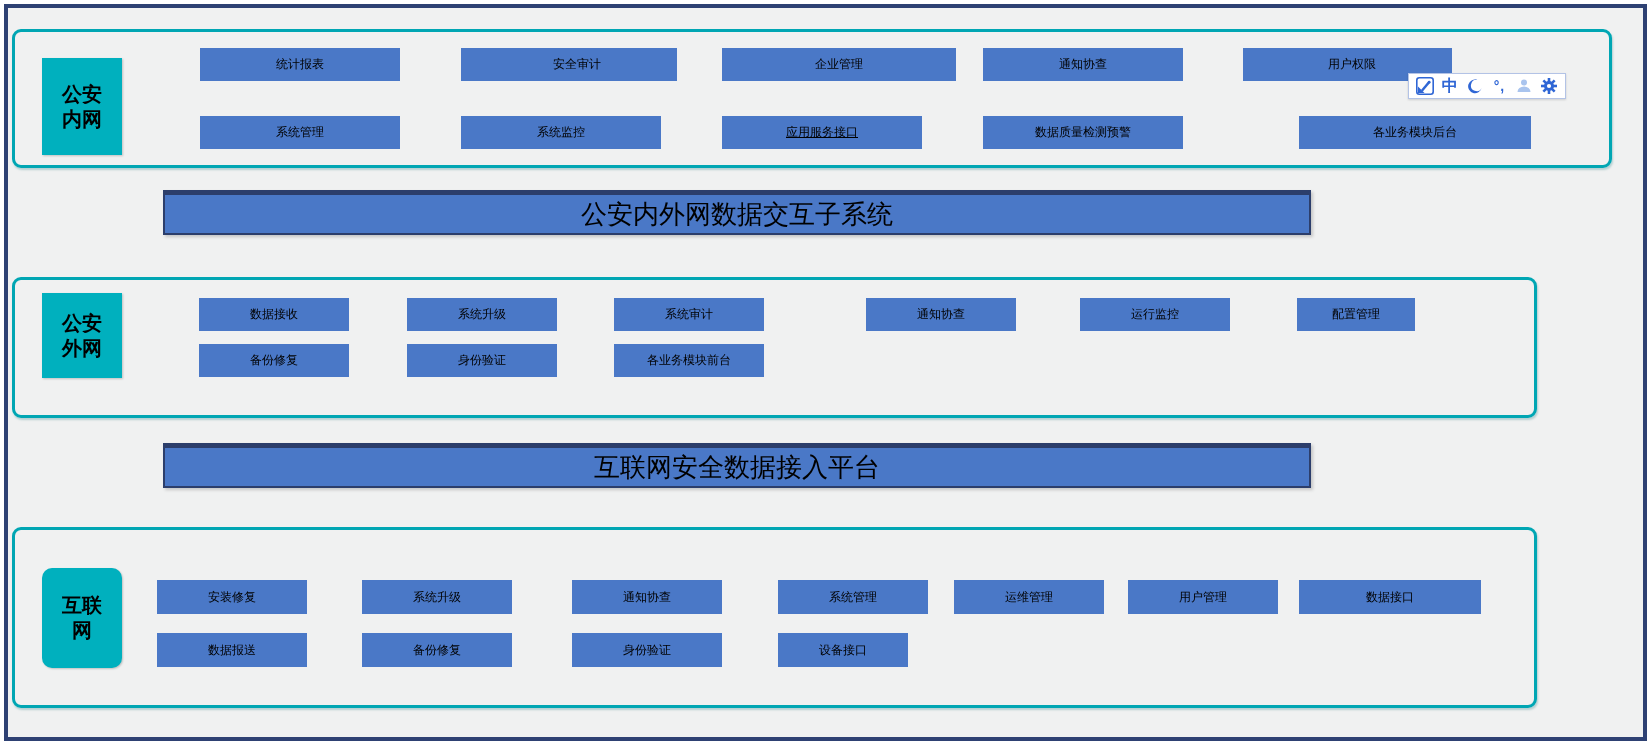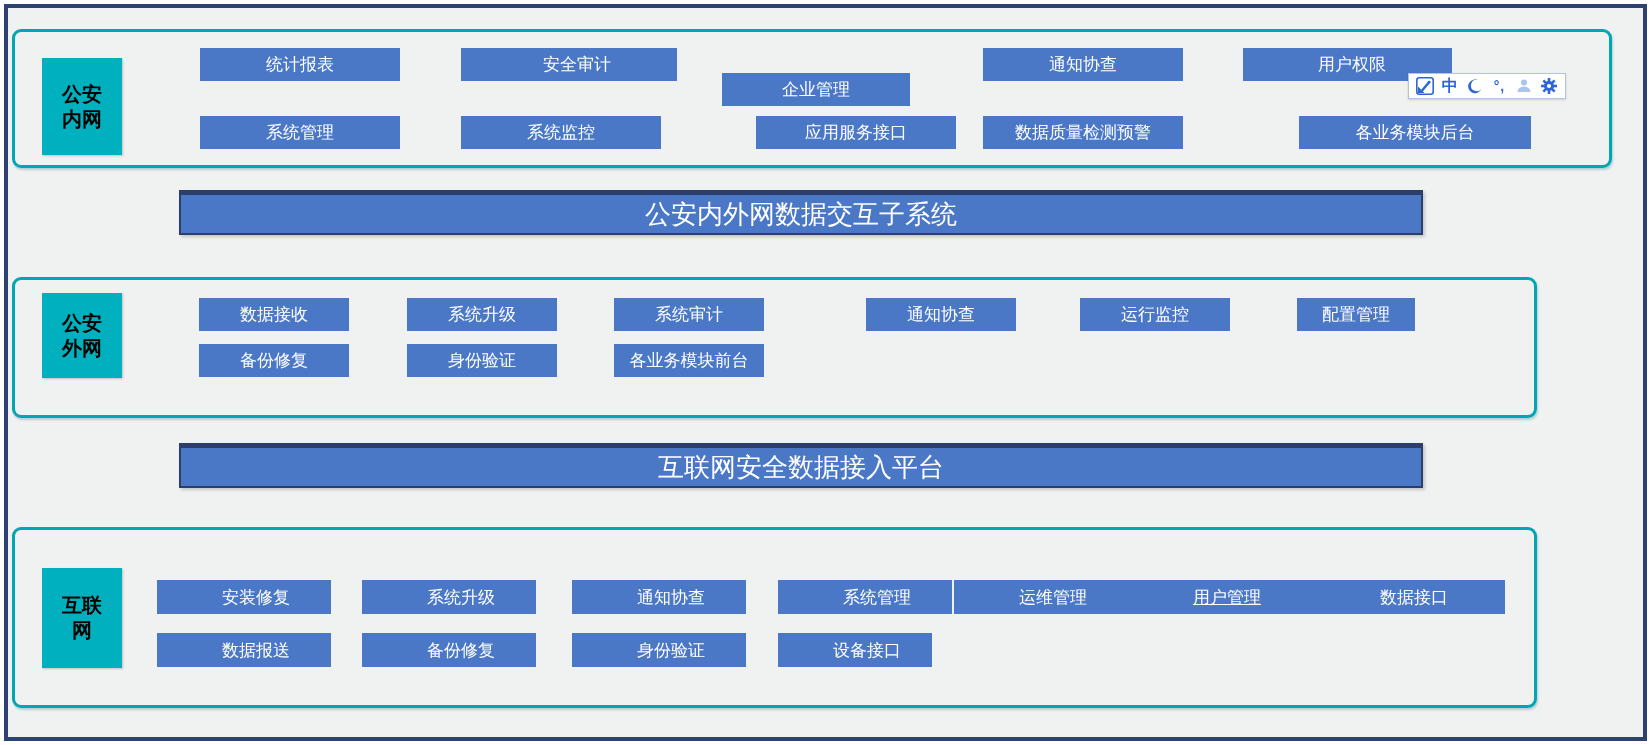--- a/index.html
+++ b/index.html
@@ -4,26 +4,26 @@
 <style>
   html,body{margin:0;padding:0;background:#ffffff;font-family:"Liberation Sans",sans-serif;}
   .canvas{position:relative;width:1651px;height:745px;background:#ffffff;overflow:hidden;}
   .frame{position:absolute;left:4px;top:4px;width:1643px;height:737px;box-sizing:border-box;
          border:4px solid #2e4173;background:#f0f1f1;}
   .zone{position:absolute;box-sizing:border-box;border:3px solid #00a6b3;border-radius:9px;
         box-shadow:1px 2px 2px rgba(0,110,120,.25);}
   .zone-label{position:absolute;background:#00b0be;color:#000000;font-weight:bold;font-size:20px;
         line-height:1.25;display:flex;flex-direction:column;align-items:center;justify-content:center;
         text-align:center;box-shadow:1px 1px 2px rgba(0,0,0,.2);}
-  .btn{position:absolute;height:33px;background:#4a78c7;color:#ffffff;font-size:17px;
+  .btn{position:absolute;height:33px;background:#4a78c7;color:#000000;font-size:12px;
         display:flex;align-items:center;justify-content:center;white-space:nowrap;}
-  .btn.h34{height:34px;padding-left:24px;}
-  .bar{position:absolute;left:179px;width:1244px;height:45px;box-sizing:border-box;
+  .btn.h34{height:34px;}
+  .bar{position:absolute;left:163px;width:1148px;height:45px;box-sizing:border-box;
         background:#4a78c7;border:2px solid #2c3e6b;border-top-width:5px;
-        color:#ffffff;font-size:26px;display:flex;align-items:center;justify-content:center;
+        color:#000000;font-size:26px;display:flex;align-items:center;justify-content:center;
         box-shadow:2px 2px 3px rgba(0,0,0,.18);}
   .ime{position:absolute;left:1408px;top:73px;width:158px;height:26px;background:#ffffff;
         border:1px solid #b3c3e6;box-shadow:0 1px 2px rgba(0,0,0,.15);
         display:flex;align-items:center;justify-content:space-between;padding:0 7px;box-sizing:border-box;}
   .ime-item{display:flex;align-items:center;justify-content:center;height:22px;min-width:18px;cursor:default;}
   .ime-cn{color:#2f66d5;font-weight:bold;font-size:16px;}
   .ime-punct{color:#2f66d5;font-weight:bold;font-size:14px;letter-spacing:1px;}
 </style>
 </head>
 <body>
@@ -31,26 +31,26 @@
 <div class="canvas">
   <div class="frame"></div>
 
   <div class="zone" style="left:12px;top:29px;width:1600px;height:139px;"></div>
   <div class="zone-label" style="left:42px;top:58px;width:80px;height:97px;">
     <span>公安</span>
     <span>内网</span>
   </div>
   <div class="btn" style="left:200px;top:48px;width:200px;">统计报表</div>
   <div class="btn" style="left:461px;top:48px;width:200px;padding-left:16px;">安全审计</div>
-  <div class="btn" style="left:722px;top:48px;width:188px;margin-top:25px;">企业管理</div>
+  <div class="btn" style="left:722px;top:48px;width:234px;">企业管理</div>
   <div class="btn" style="left:983px;top:48px;width:200px;">通知协查</div>
   <div class="btn" style="left:1243px;top:48px;width:200px;padding-left:9px;">用户权限</div>
   <div class="btn" style="left:200px;top:116px;width:200px;">系统管理</div>
   <div class="btn" style="left:461px;top:116px;width:200px;">系统监控</div>
-  <div class="btn" style="left:756px;top:116px;width:200px;">应用服务接口</div>
+  <div class="btn" style="left:722px;top:116px;width:200px;text-decoration:underline;">应用服务接口</div>
   <div class="btn" style="left:983px;top:116px;width:200px;">数据质量检测预警</div>
   <div class="btn" style="left:1299px;top:116px;width:232px;">各业务模块后台</div>
 
   <div class="bar" style="top:190px;">公安内外网数据交互子系统</div>
 
   <div class="zone" style="left:12px;top:277px;width:1525px;height:141px;"></div>
   <div class="zone-label" style="left:42px;top:293px;width:80px;height:85px;">
     <span>公安</span>
     <span>外网</span>
   </div>
@@ -60,30 +60,30 @@
   <div class="btn" style="left:866px;top:298px;width:150px;">通知协查</div>
   <div class="btn" style="left:1080px;top:298px;width:150px;">运行监控</div>
   <div class="btn" style="left:1297px;top:298px;width:118px;">配置管理</div>
   <div class="btn" style="left:199px;top:344px;width:150px;">备份修复</div>
   <div class="btn" style="left:407px;top:344px;width:150px;">身份验证</div>
   <div class="btn" style="left:614px;top:344px;width:150px;">各业务模块前台</div>
 
   <div class="bar" style="top:443px;">互联网安全数据接入平台</div>
 
   <div class="zone" style="left:12px;top:527px;width:1525px;height:181px;"></div>
-  <div class="zone-label" style="left:42px;top:568px;width:80px;height:100px;">
+  <div class="zone-label" style="left:42px;top:568px;width:80px;height:100px;border-radius:10px;">
     <span>互联</span>
     <span>网</span>
   </div>
   <div class="btn h34" style="left:157px;top:580px;width:150px;">安装修复</div>
   <div class="btn h34" style="left:362px;top:580px;width:150px;">系统升级</div>
   <div class="btn h34" style="left:572px;top:580px;width:150px;">通知协查</div>
   <div class="btn h34" style="left:778px;top:580px;width:150px;">系统管理</div>
   <div class="btn h34" style="left:954px;top:580px;width:150px;">运维管理</div>
-  <div class="btn h34" style="left:1128px;top:580px;width:150px;text-decoration:underline;">用户管理</div>
+  <div class="btn h34" style="left:1128px;top:580px;width:150px;">用户管理</div>
   <div class="btn h34" style="left:1299px;top:580px;width:182px;">数据接口</div>
   <div class="btn h34" style="left:157px;top:633px;width:150px;">数据报送</div>
   <div class="btn h34" style="left:362px;top:633px;width:150px;">备份修复</div>
   <div class="btn h34" style="left:572px;top:633px;width:150px;">身份验证</div>
   <div class="btn h34" style="left:778px;top:633px;width:130px;">设备接口</div>
 
   <div class="ime">
     <div class="ime-item">
       <svg width="18" height="18" viewBox="0 0 18 18">
         <rect x="0.8" y="0.8" width="16.4" height="16.4" rx="2.5" fill="#ffffff" stroke="#2f66d5" stroke-width="1.6"></rect>

